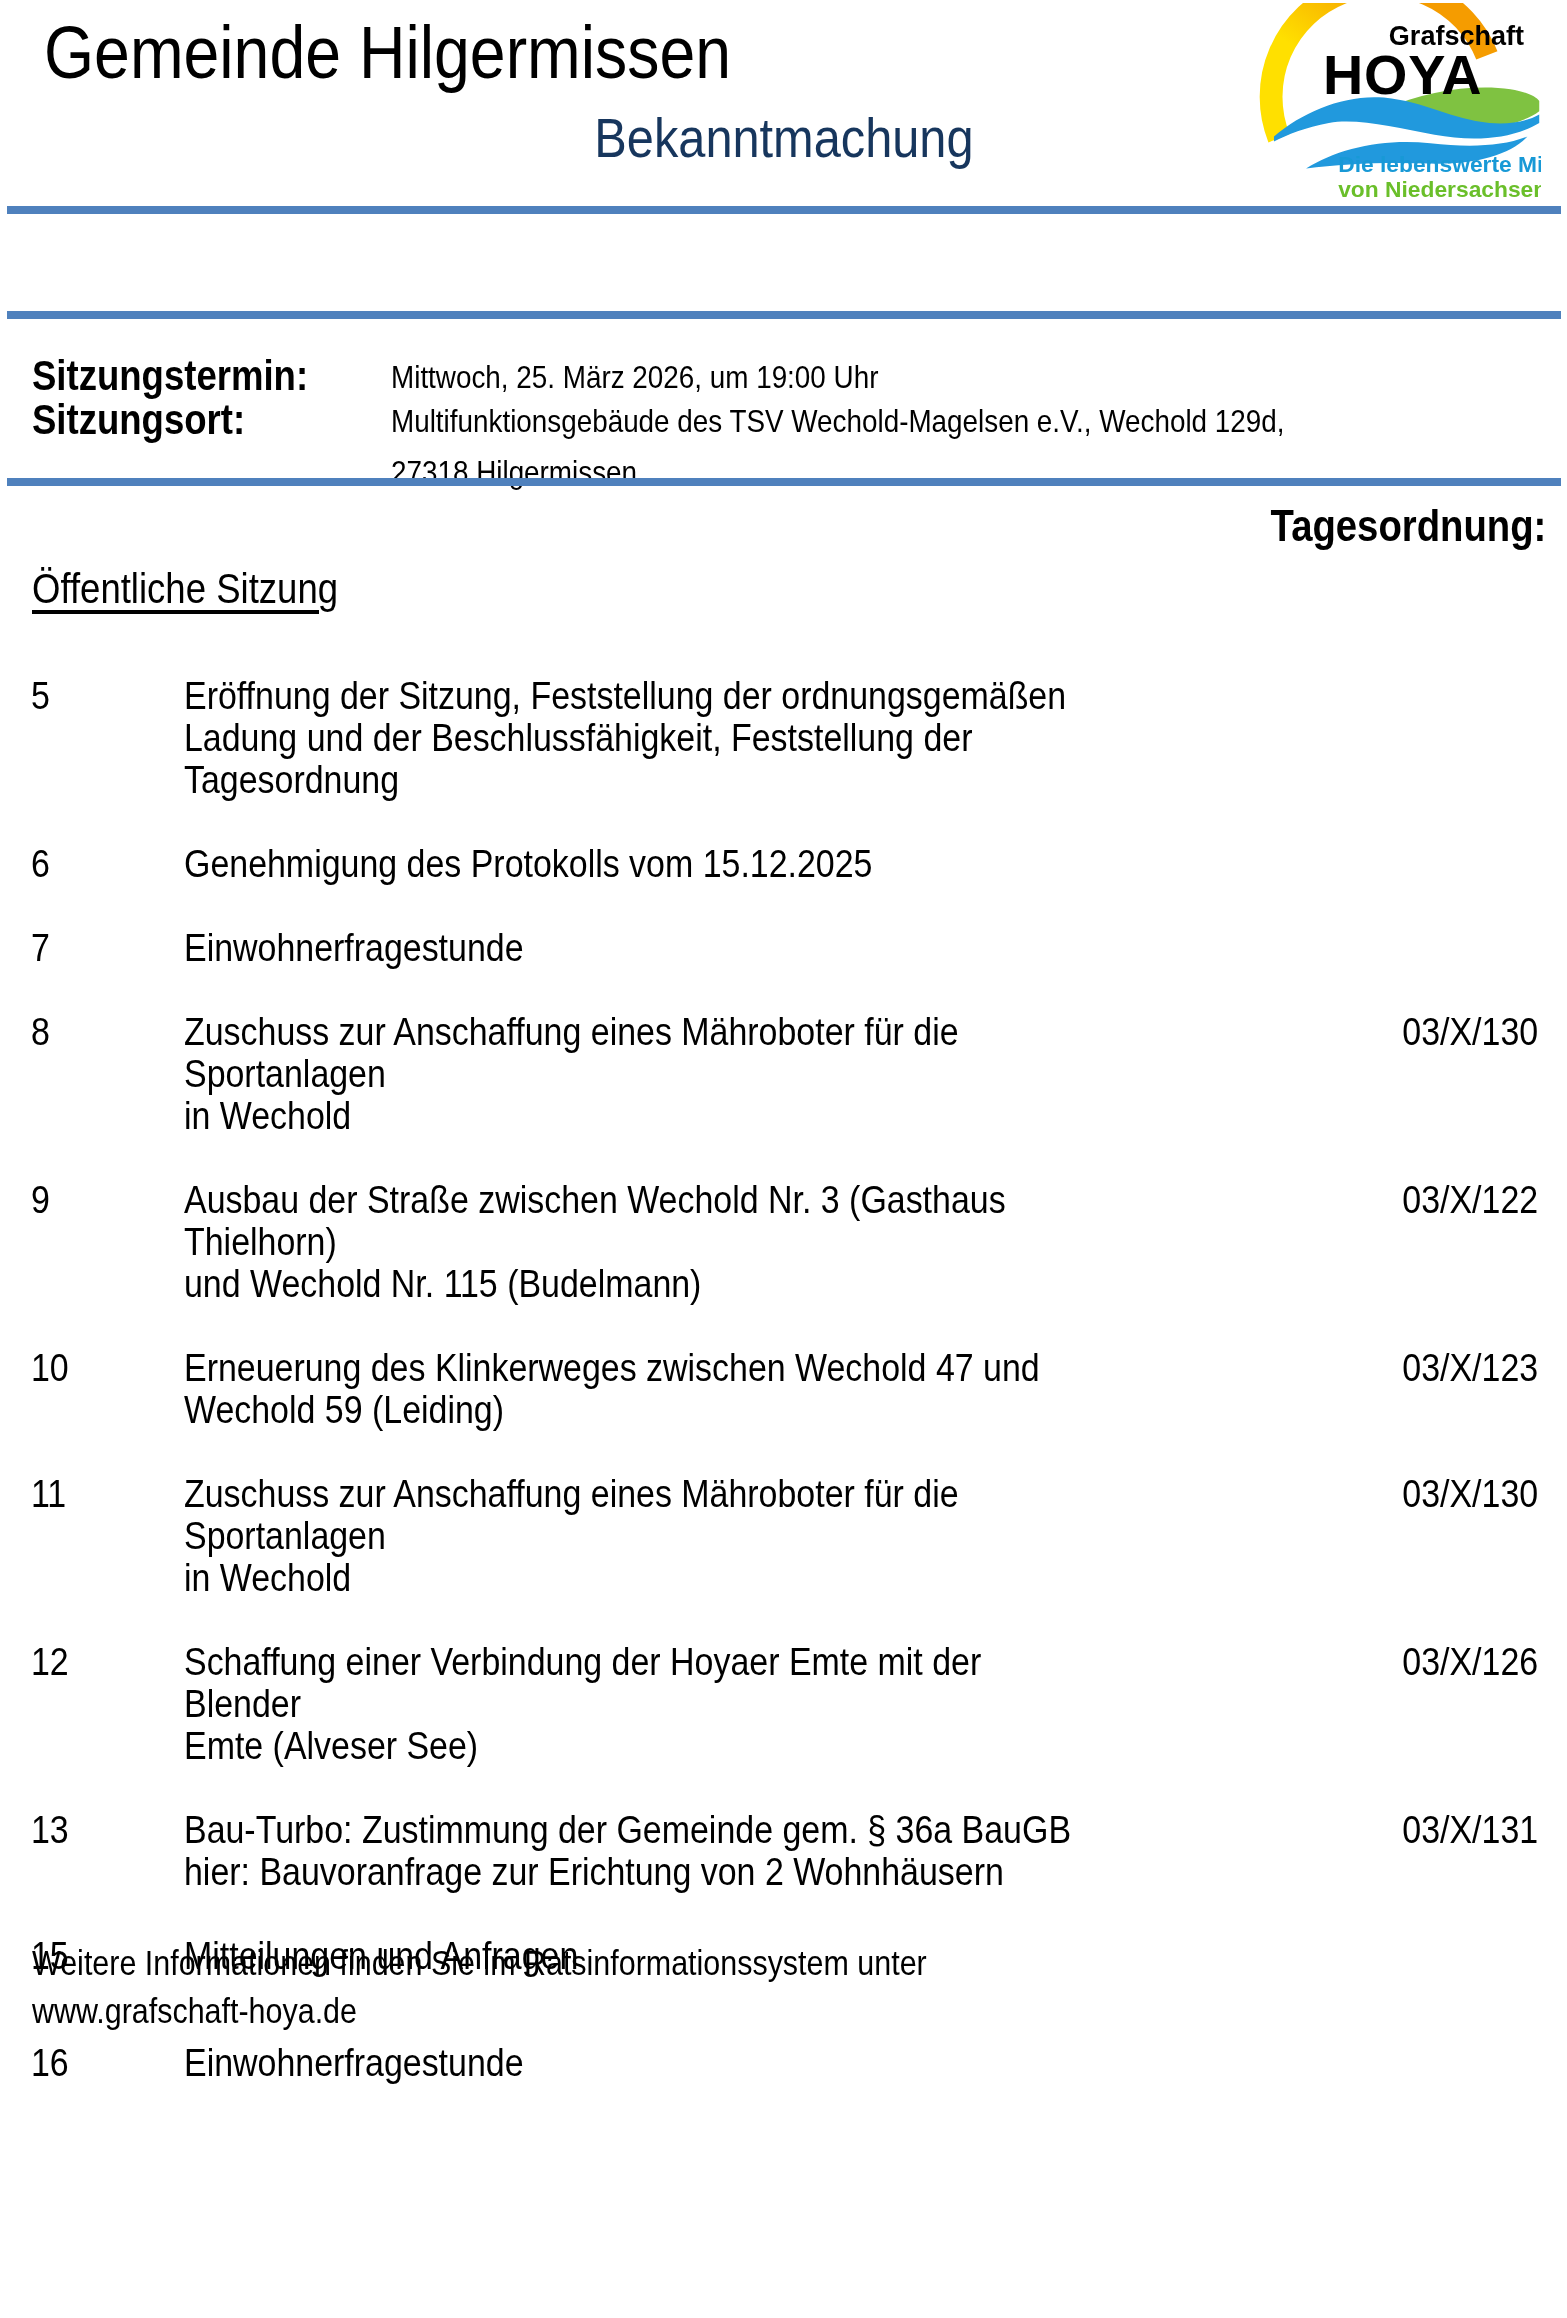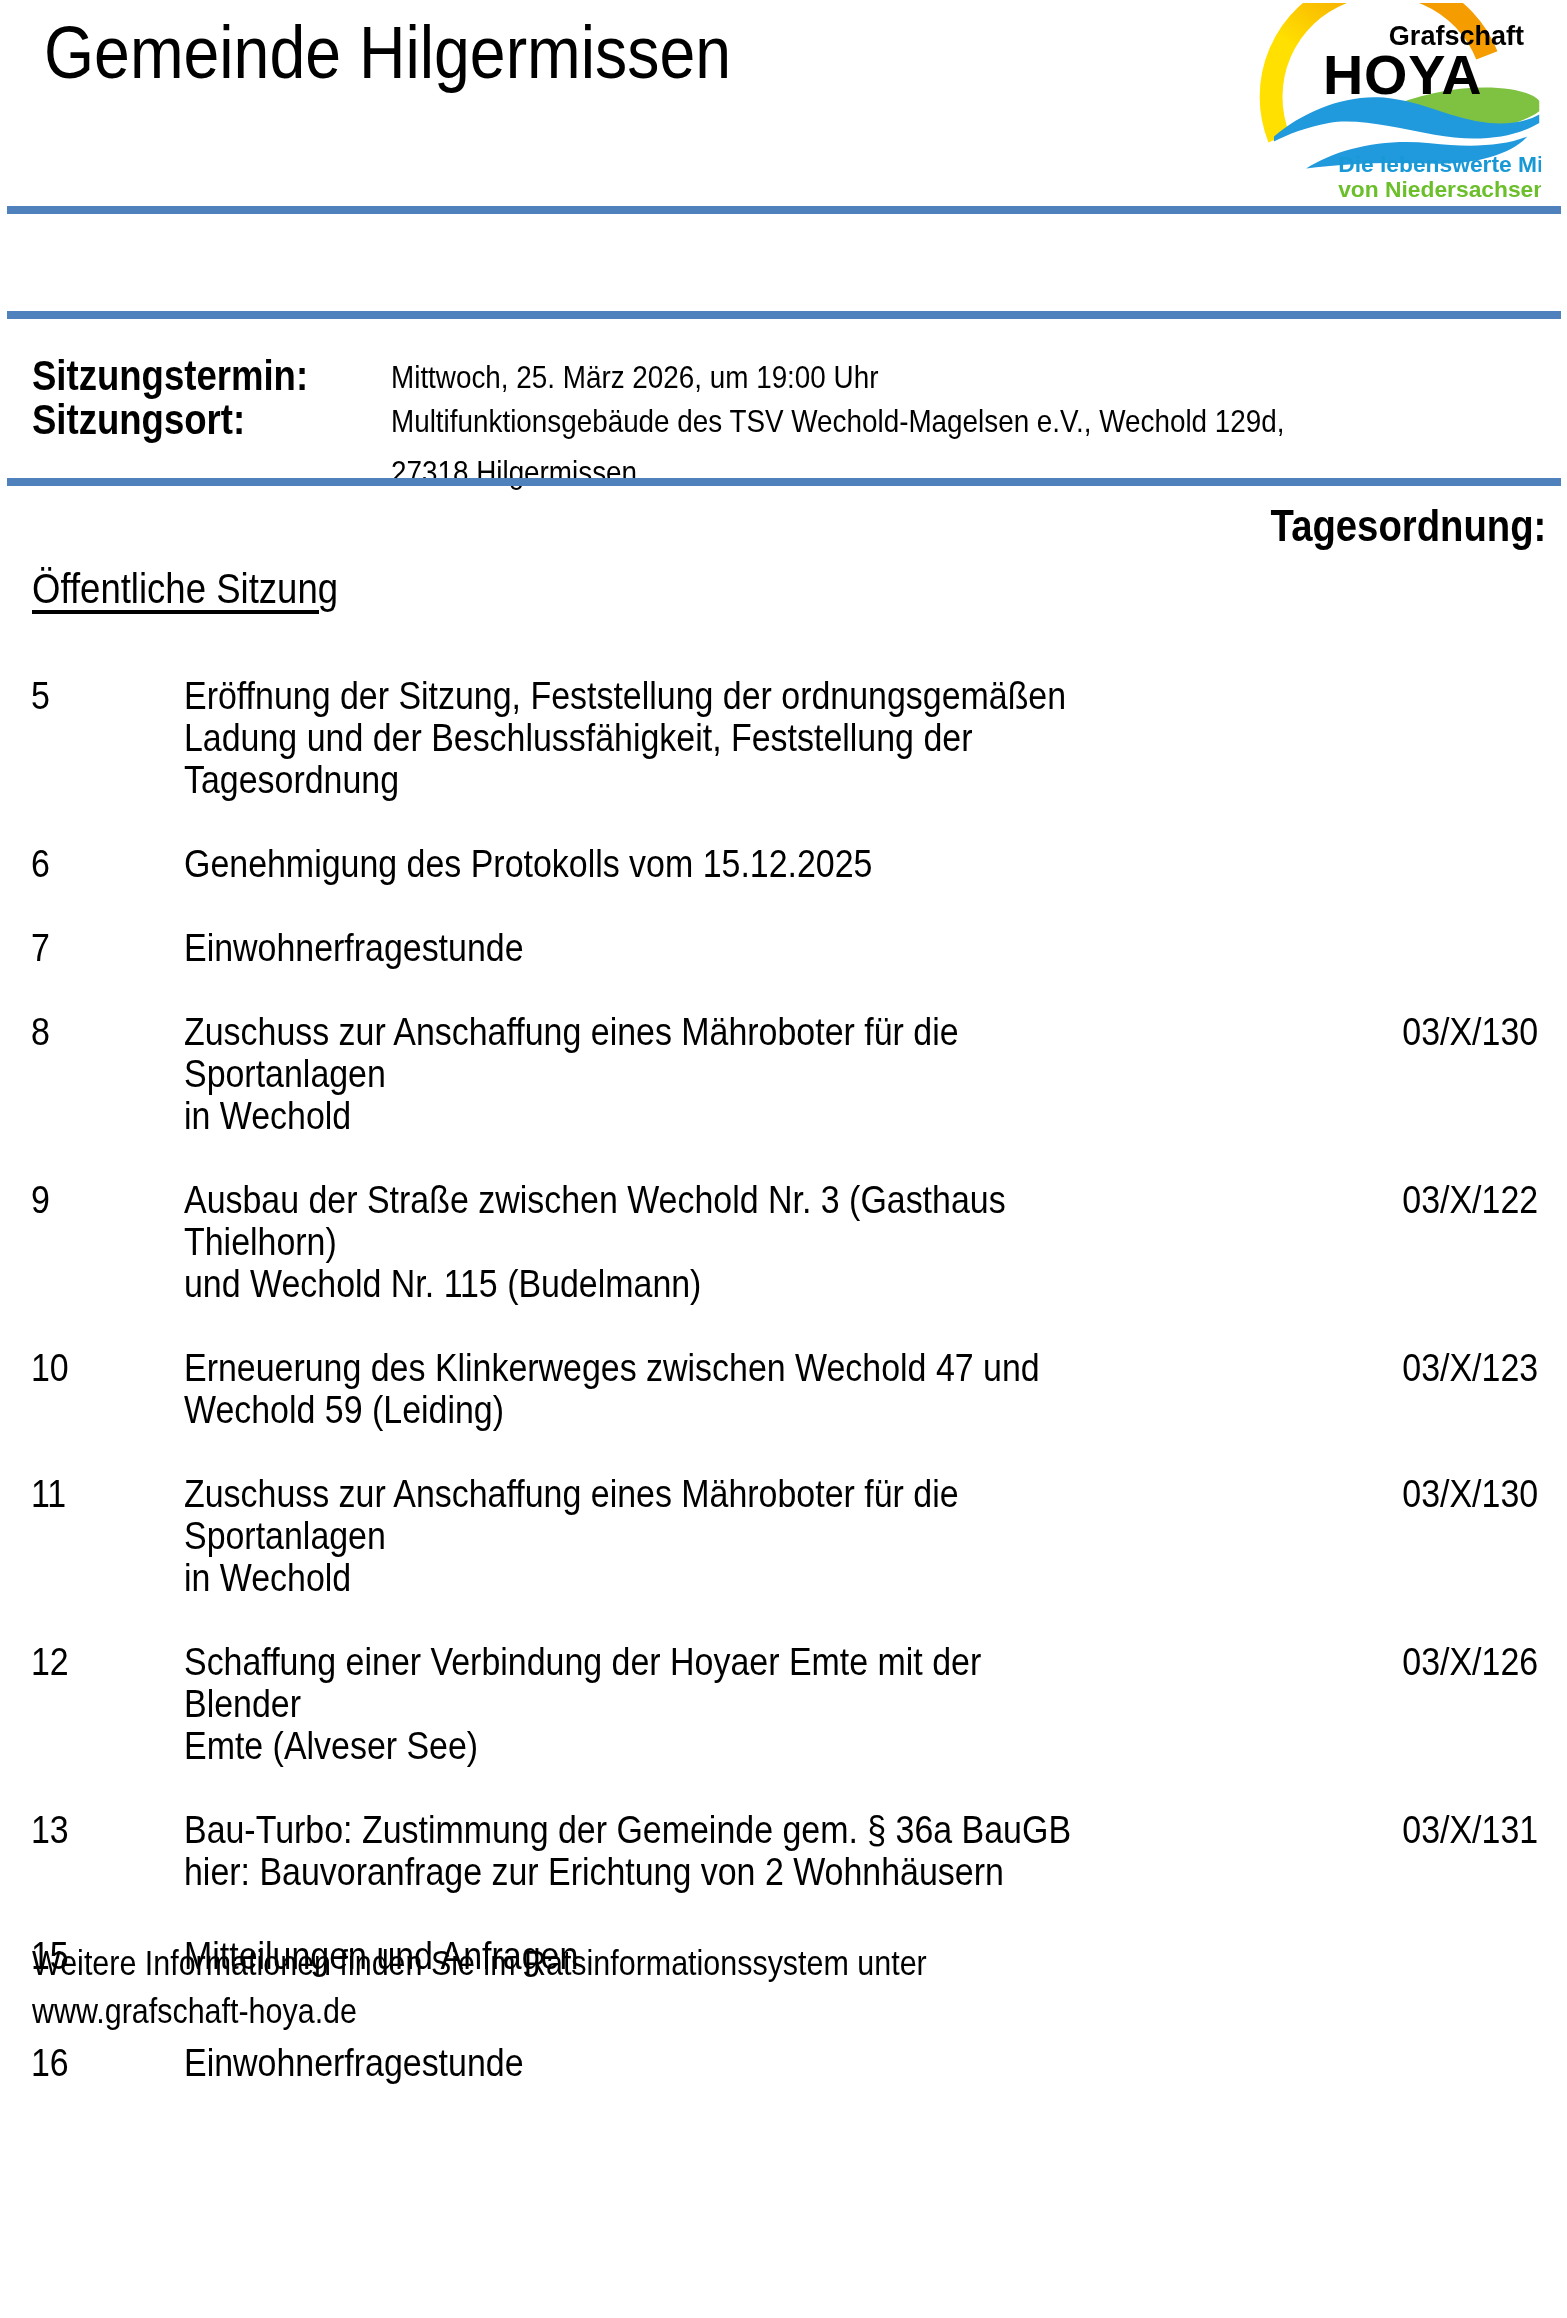--- a/index.html
+++ b/index.html
@@ -50,20 +50,23 @@
 </style>
 </head>
 <body>
 
 <div class="page">
 
   <div class="muni-title">
     <span class="cx">Gemeinde Hilgermissen</span>
   </div>
 
+  <div class="doc-title">
+    <span class="cx cx-c">Bekanntmachung</span>
+  </div>
 
   <svg class="logo" width="284" height="196" viewBox="0 0 336 232">
     <defs>
       <linearGradient id="archGrad" x1="0" y1="1" x2="1" y2="0">
         <stop offset="0.35" stop-color="#ffe000"></stop>
         <stop offset="0.75" stop-color="#f59c00"></stop>
       </linearGradient>
     </defs>
     <path d="M 26 160 A 132 132 0 0 1 272 62" fill="none" stroke="url(#archGrad)" stroke-width="27"></path>
     <path d="M 150 126 C 200 104, 255 96, 300 102 C 318 105, 330 110, 334 116 L 334 128 C 310 146, 268 152, 222 146 C 190 142, 165 136, 150 132 Z" fill="#7fc241"></path>

